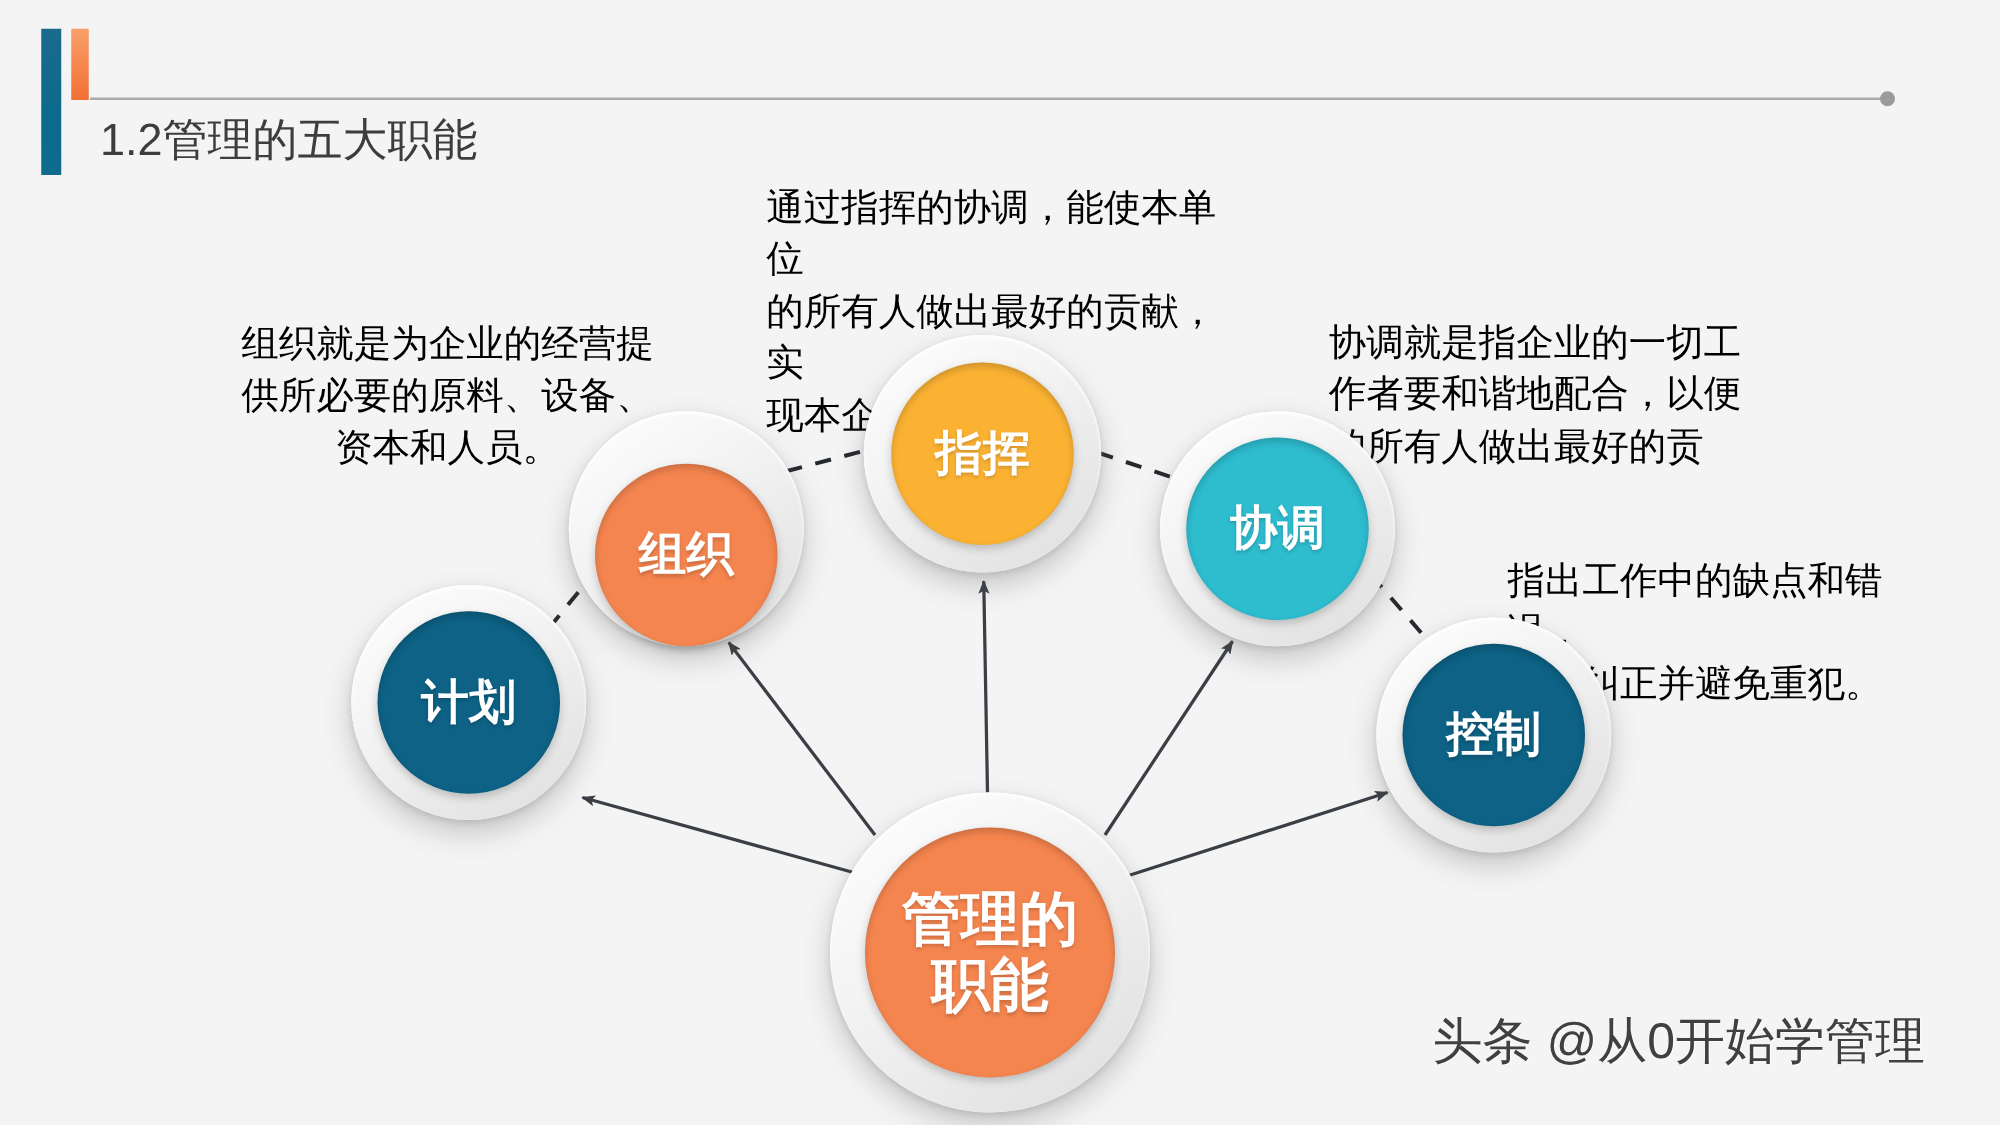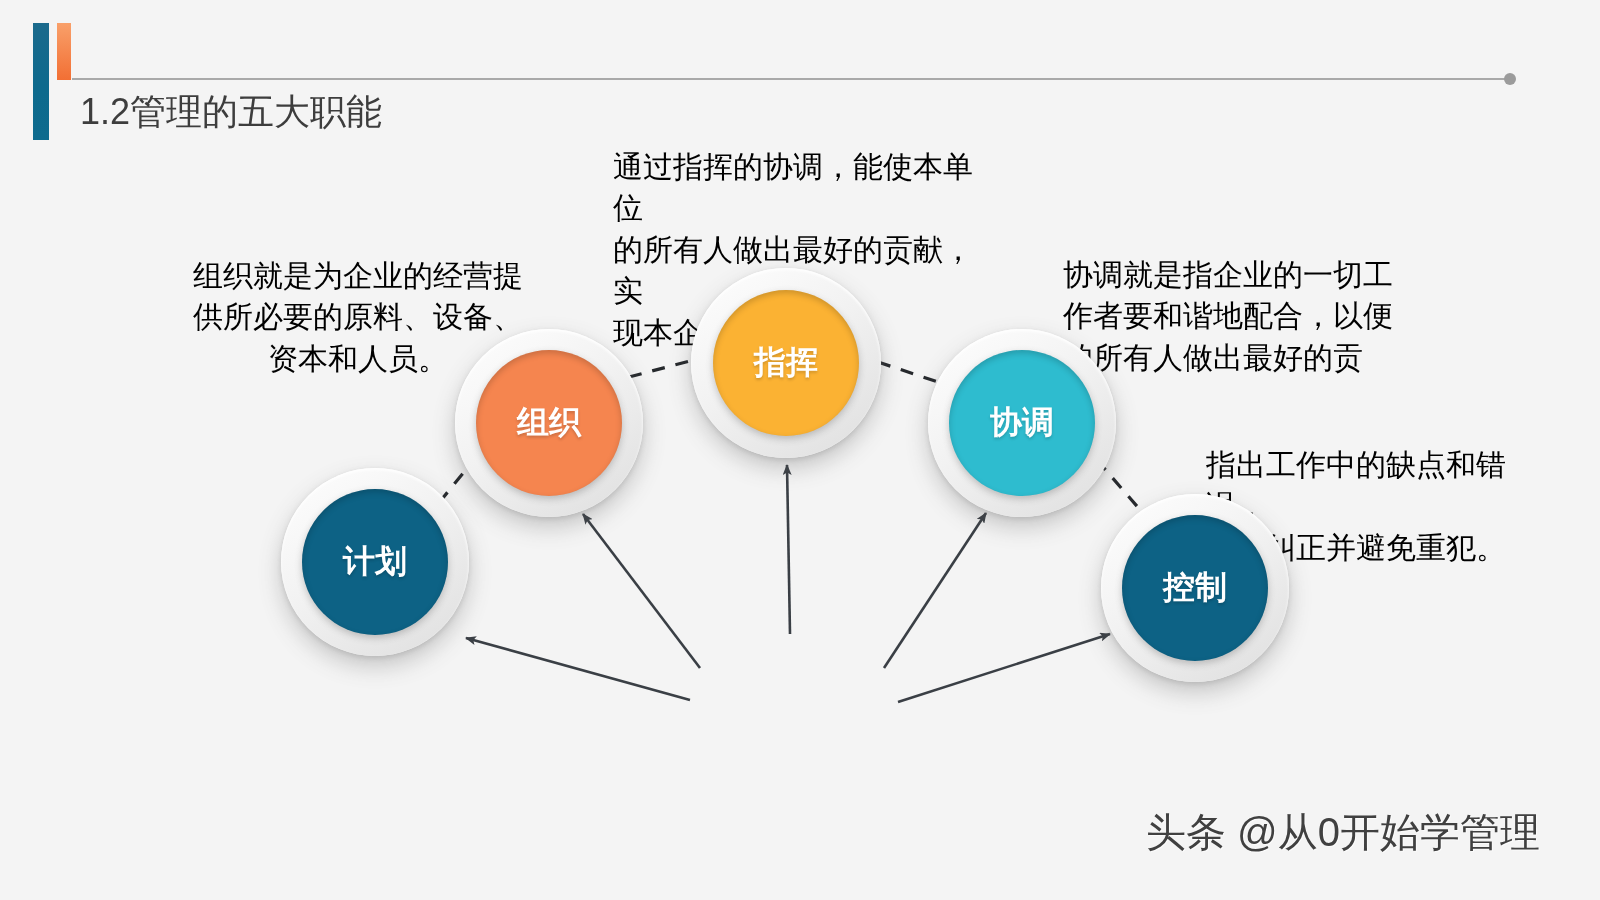--- a/index.html
+++ b/index.html
@@ -104,25 +104,25 @@
       0 3px 7px rgba(80,80,80,0.30);
     text-shadow: 0 2px 3px rgba(0,0,0,0.18);
   }
 
   
   .node-center { left: 664px; top: 634px; width: 256px; height: 256px; }
   .node-center .disc { width: 200px; height: 200px; font-size: 47px; }
 
   
   .node-plan   { left: 281px; top: 468px; width: 188px; height: 188px; }
-  .node-org    { left: 455px; top: 329px; width: 188px; height: 188px; }
+  .node-org    { left: 455px; top: 329px; width: 188px; height: 188px; align-items: flex-end; }
   .node-cmd    { left: 691px; top: 268px; width: 190px; height: 190px; }
   .node-coord  { left: 928px; top: 329px; width: 188px; height: 188px; }
   .node-ctrl   { left: 1101px; top: 494px; width: 188px; height: 188px; }
-  .node-sat .disc { width: 146px; height: 146px; font-size: 32px; }
+  .node-sat .disc { width: 146px; height: 146px; font-size: 38px; }
 
   
   .desc {
     position: absolute;
     color: #000000;
     font-size: 30px;
     line-height: 1.38;
     white-space: pre-line;
   }
   .desc-cmd   { left: 613px; top: 146px; width: 370px; text-align: left; }
@@ -202,16 +202,20 @@
   </div>
 
   <div class="node node-sat node-coord">
     <div class="disc" style="background: rgb(46, 188, 207);">协调</div>
   </div>
 
   <div class="node node-sat node-ctrl">
     <div class="disc" style="background: rgb(13, 98, 133);">控制</div>
   </div>
 
+  <div class="node node-center">
+    <div class="disc" style="background: rgb(245, 133, 79);">管理的
+职能</div>
+  </div>
 
 </div>
 
 <div class="watermark">头条 @从0开始学管理</div>
 
 </body></html>

